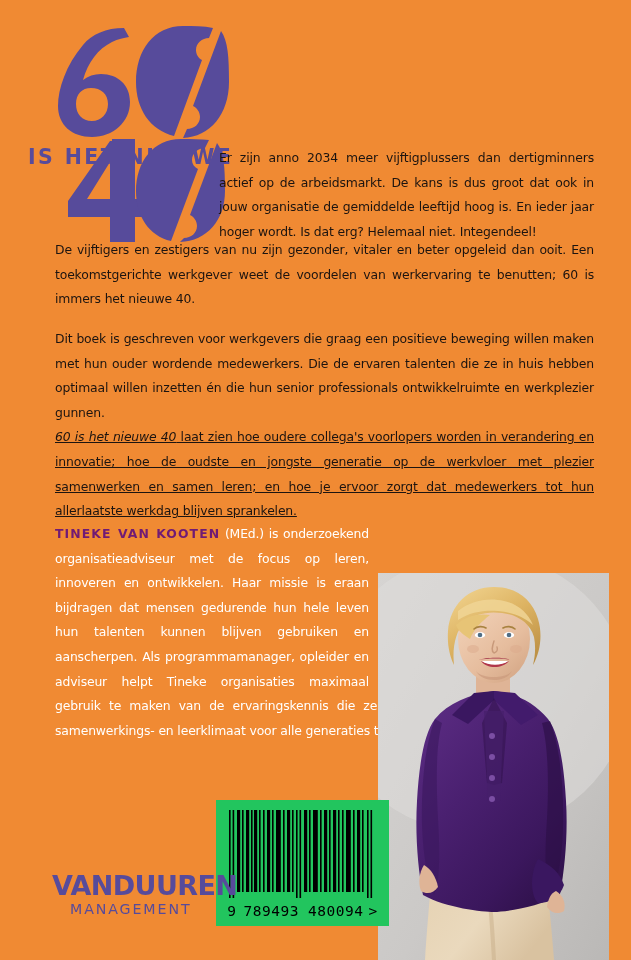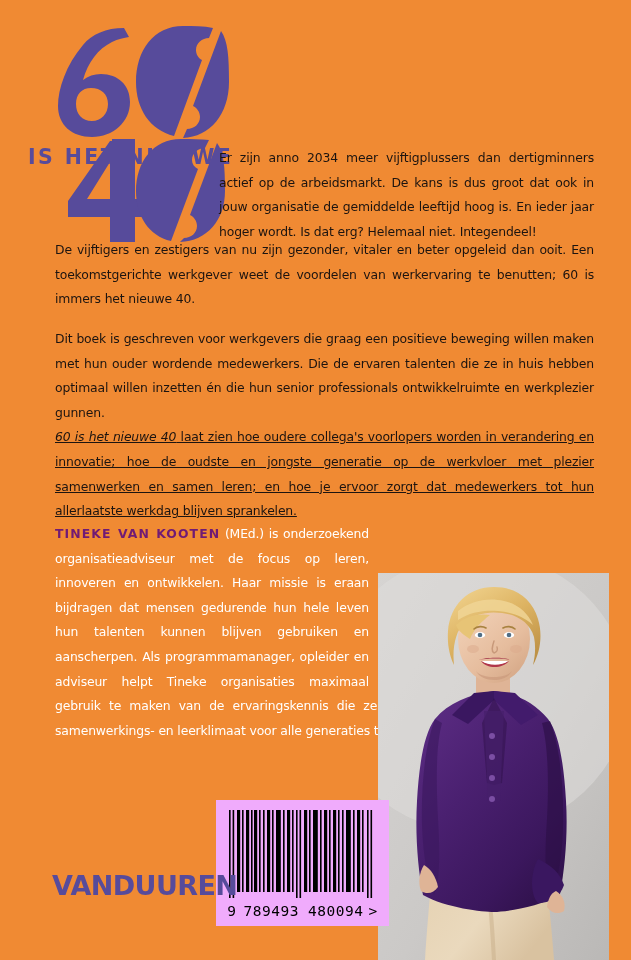--- a/index.html
+++ b/index.html
@@ -121,21 +121,21 @@
     letter-spacing: -0.1px;
     font-family: "DejaVu Sans", "Liberation Sans", sans-serif;
   }
 
   #barcode-box {
     position: absolute;
     left: 216px;
     top: 800px;
     width: 173px;
     height: 126px;
-    background: #f0abfc;
+    background: #22c55e;
     padding: 10px 11px 4px 11px;
   }
   #barcode-bars {
     width: 100%;
     height: 88px;
   }
   #isbn-digits {
     margin-top: 1px;
     font-family: "DejaVu Sans Mono", "Liberation Mono", monospace;
     font-size: 14.5px;
@@ -368,15 +368,16 @@
         <rect x="135" y="0" width="1.6" height="82"></rect>
         <rect x="140" y="0" width="1.6" height="88"></rect>
         <rect x="143.5" y="0" width="1.6" height="88"></rect>
       </g>
     </svg>
     <div id="isbn-digits"><span class="lead">9</span><span>789493</span> <span>480094</span><span class="tail">&gt;</span></div>
   </div>
 
   <div id="publisher">
     <div id="pub-name"><span>VA</span><span class="slash-n">N</span><span>DUUREN</span></div>
+    <div id="pub-sub">MANAGEMENT</div>
   </div>
 
 </div>
 
 </body></html>

